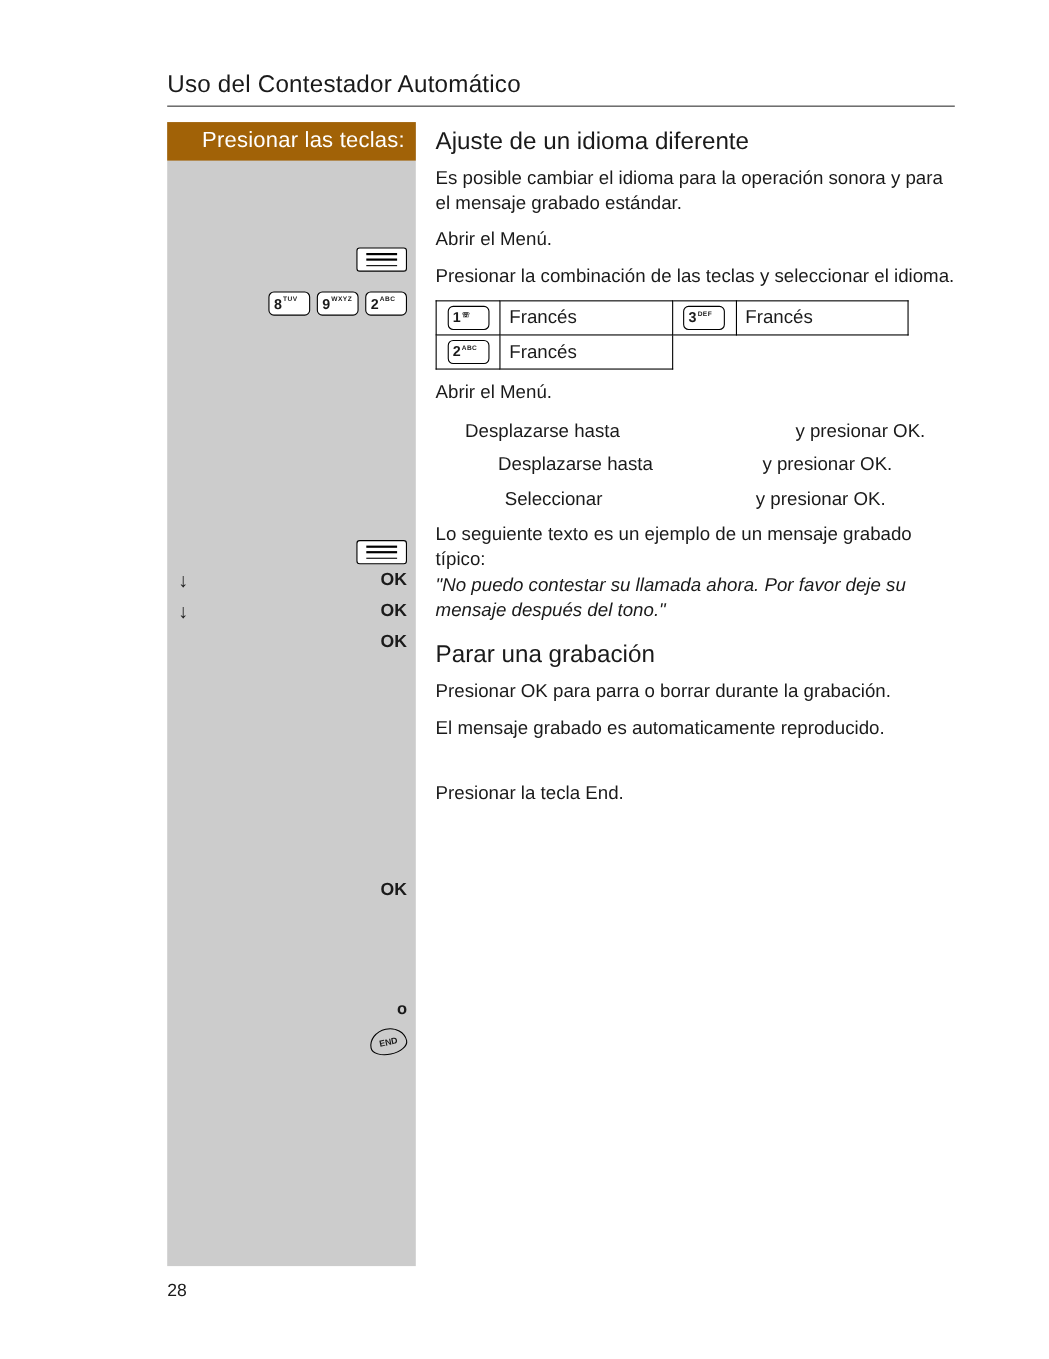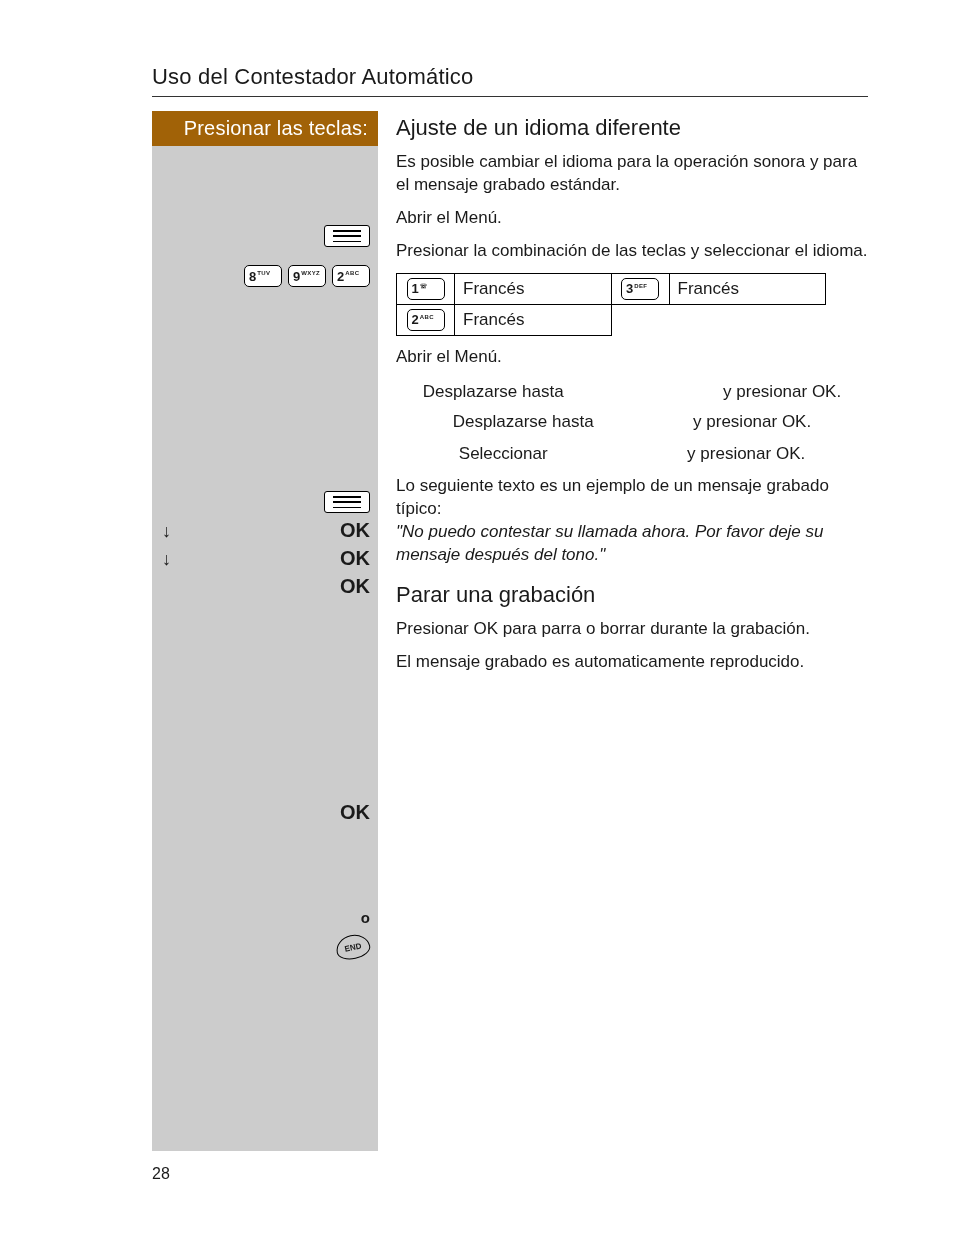--- a/index.html
+++ b/index.html
@@ -10,21 +10,21 @@
   .left-col { flex: 0 0 226px; background: #cccccc; position: relative; }
   .left-header { background: #a16207; color: #fff; font-size: 20px; padding: 6px 10px; text-align: right; letter-spacing: 0.2px; }
   .right-col { flex: 1 1 auto; padding-left: 18px; }
   .sub-heading { font-size: 22px; font-weight: 400; margin-top: 4px; margin-bottom: 10px; }
   .big-heading { font-size: 28px; font-weight: 400; margin-top: 28px; margin-bottom: 14px; line-height: 1.25; }
   .body { font-size: 17px; line-height: 1.35; margin-bottom: 10px; }
   .body em { font-style: italic; }
   .row { display: flex; align-items: flex-start; margin-bottom: 4px; min-height: 28px; }
   .row .rtxt { flex: 1; font-size: 17px; line-height: 1.35; text-align: center; }
   .left-slot { position: absolute; right: 8px; display: flex; align-items: center; gap: 6px; }
-  .left-slot .ok { font-size: 20px; font-weight: 700; }
+  .left-slot .ok { font-size: 16px; font-weight: 700; }
   .left-slot .arrow-down { font-size: 18px; font-weight: 700; line-height: 1; margin-right: 150px; }
   .menu-box { width: 46px; height: 22px; border: 1.5px solid #000; border-radius: 3px; background: #fff; display:inline-flex; align-items:center; justify-content:center; margin-left: auto; }
   .menu-lines { width: 28px; height: 12px; display:flex; flex-direction:column; justify-content:space-between; }
   .menu-lines span { display:block; height:1.5px; background:#000; }
   .key { width: 38px; height: 22px; border: 1.5px solid #000; border-radius: 5px; background:#fff; display:inline-flex; align-items:center; justify-content:flex-start; padding-left:4px; font-size:13px; font-weight:700; position:relative; }
   .key sup { font-size:6px; font-weight:700; letter-spacing:0.4px; position:relative; top:-3px; left:1px; }
   .key-row { display:flex; gap:6px; }
   .lang-table { border-collapse: collapse; width: 100%; max-width: 430px; margin-bottom: 10px; }
   .lang-table td { border: 1px solid #000; padding: 4px 8px; vertical-align: middle; font-size: 17px; }
   .lang-table .kcell { width: 58px; text-align:center; }
@@ -153,18 +153,19 @@
       </div>
 
       <p class="body" style="margin-bottom:0;">Lo seguiente texto es un ejemplo de un mensaje grabado típico:</p>
       <p class="body"><em>"No puedo contestar su llamada ahora. Por favor deje su mensaje después del tono."</em></p>
 
       <div class="sub-heading" style="margin-top:16px;">Parar una grabación</div>
       <p class="body">Presionar OK para parra o borrar durante la grabación.</p>
       <p class="body">El mensaje grabado es automaticamente reproducido.</p>
 
       <div style="height:26px;"></div>
+      <p class="body">Presionar la tecla End.</p>
 
     </div>
   </div>
 
   <div class="page-number">28</div>
 </div>
 
 </body></html>

